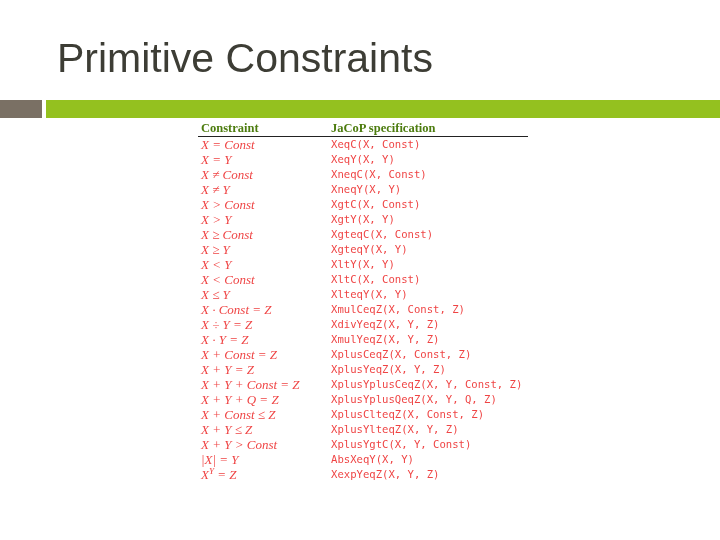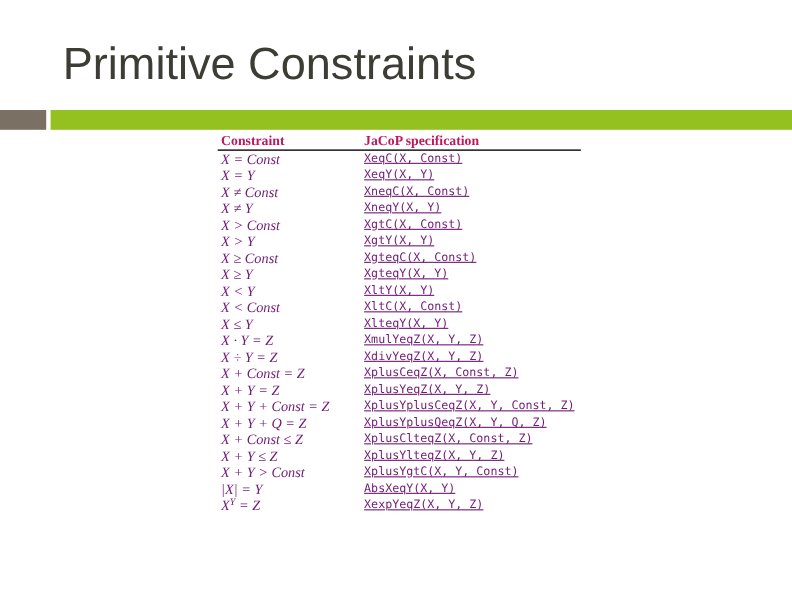--- a/index.html
+++ b/index.html
@@ -19,32 +19,32 @@
     }
     .bar-main {
       position: absolute; left: 46px; top: 100px; right: 0; height: 18px;
     }
     .table-wrap {
       position: absolute; left: 198px; top: 121px; width: 330px;
     }
     table { border-collapse: collapse; width: 330px; }
     th {
       font-family: "Liberation Serif", serif; font-weight: bold;
-      font-size: 12.5px; text-align: left; color: #be185d;
+      font-size: 12.5px; text-align: left; color: #4d7c0f;
       padding: 0; height: 15px; line-height: 15px;
       border-bottom: 1px solid #222;
     }
-    td { padding: 0; height: 15px; line-height: 15px; white-space: nowrap; color: #701a75; }
+    td { padding: 0; height: 15px; line-height: 15px; white-space: nowrap; color: #ef4444; }
     .c1 { width: 130px; padding-left: 3px; }
     .math {
       font-family: "Liberation Serif", serif; font-style: italic; font-size: 13px;
     }
     .math sup { font-size: 9px; line-height: 0; }
     .code {
-      font-family: "DejaVu Sans Mono", monospace; font-size: 10.6px; text-decoration: underline;
+      font-family: "DejaVu Sans Mono", monospace; font-size: 10.6px;
     }
     th.h1 { padding-left: 3px; }
   </style>
 </head>
 <body>
 
 <div class="title" style="color: rgb(61, 61, 53);">Primitive Constraints</div>
 <div class="bar-left" style="background: rgb(122, 112, 100);"></div>
 <div class="bar-main" style="background: rgb(148, 193, 31);"></div>
 
@@ -95,26 +95,30 @@
         </tr>
         <tr>
           <td class="c1 math">X &lt; Const</td>
           <td class="code">XltC(X, Const)</td>
         </tr>
         <tr>
           <td class="c1 math">X ≤ Y</td>
           <td class="code">XlteqY(X, Y)</td>
         </tr>
         <tr>
-          <td class="c1 math">X · Y = Z</td>
-          <td class="code">XmulYeqZ(X, Y, Z)</td>
+          <td class="c1 math">X · Const = Z</td>
+          <td class="code">XmulCeqZ(X, Const, Z)</td>
         </tr>
         <tr>
           <td class="c1 math">X ÷ Y = Z</td>
           <td class="code">XdivYeqZ(X, Y, Z)</td>
+        </tr>
+        <tr>
+          <td class="c1 math">X · Y = Z</td>
+          <td class="code">XmulYeqZ(X, Y, Z)</td>
         </tr>
         <tr>
           <td class="c1 math">X + Const = Z</td>
           <td class="code">XplusCeqZ(X, Const, Z)</td>
         </tr>
         <tr>
           <td class="c1 math">X + Y = Z</td>
           <td class="code">XplusYeqZ(X, Y, Z)</td>
         </tr>
         <tr>

